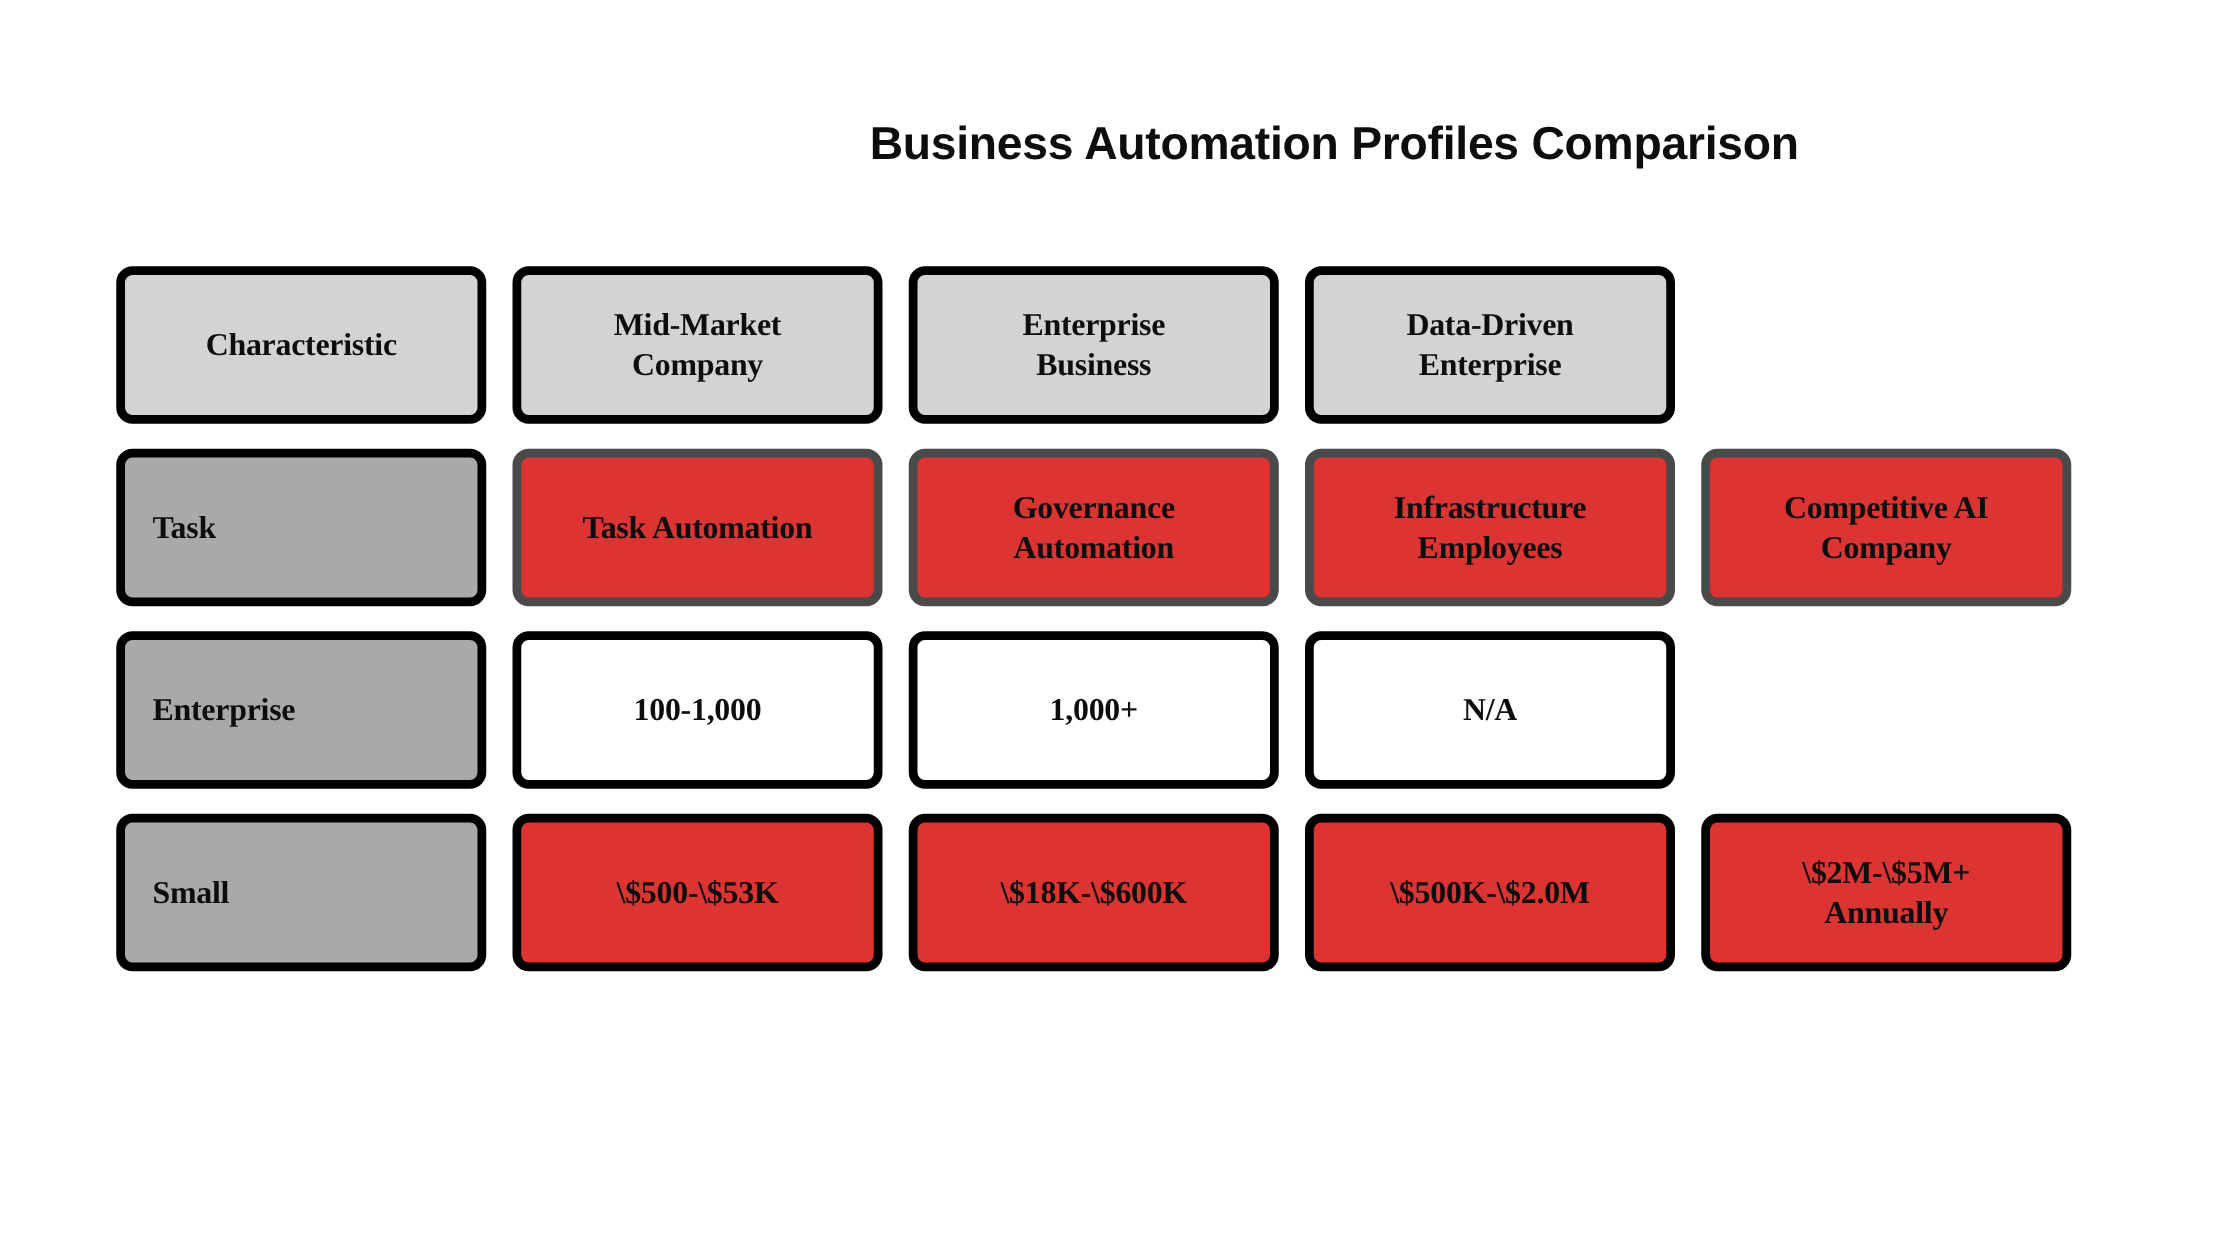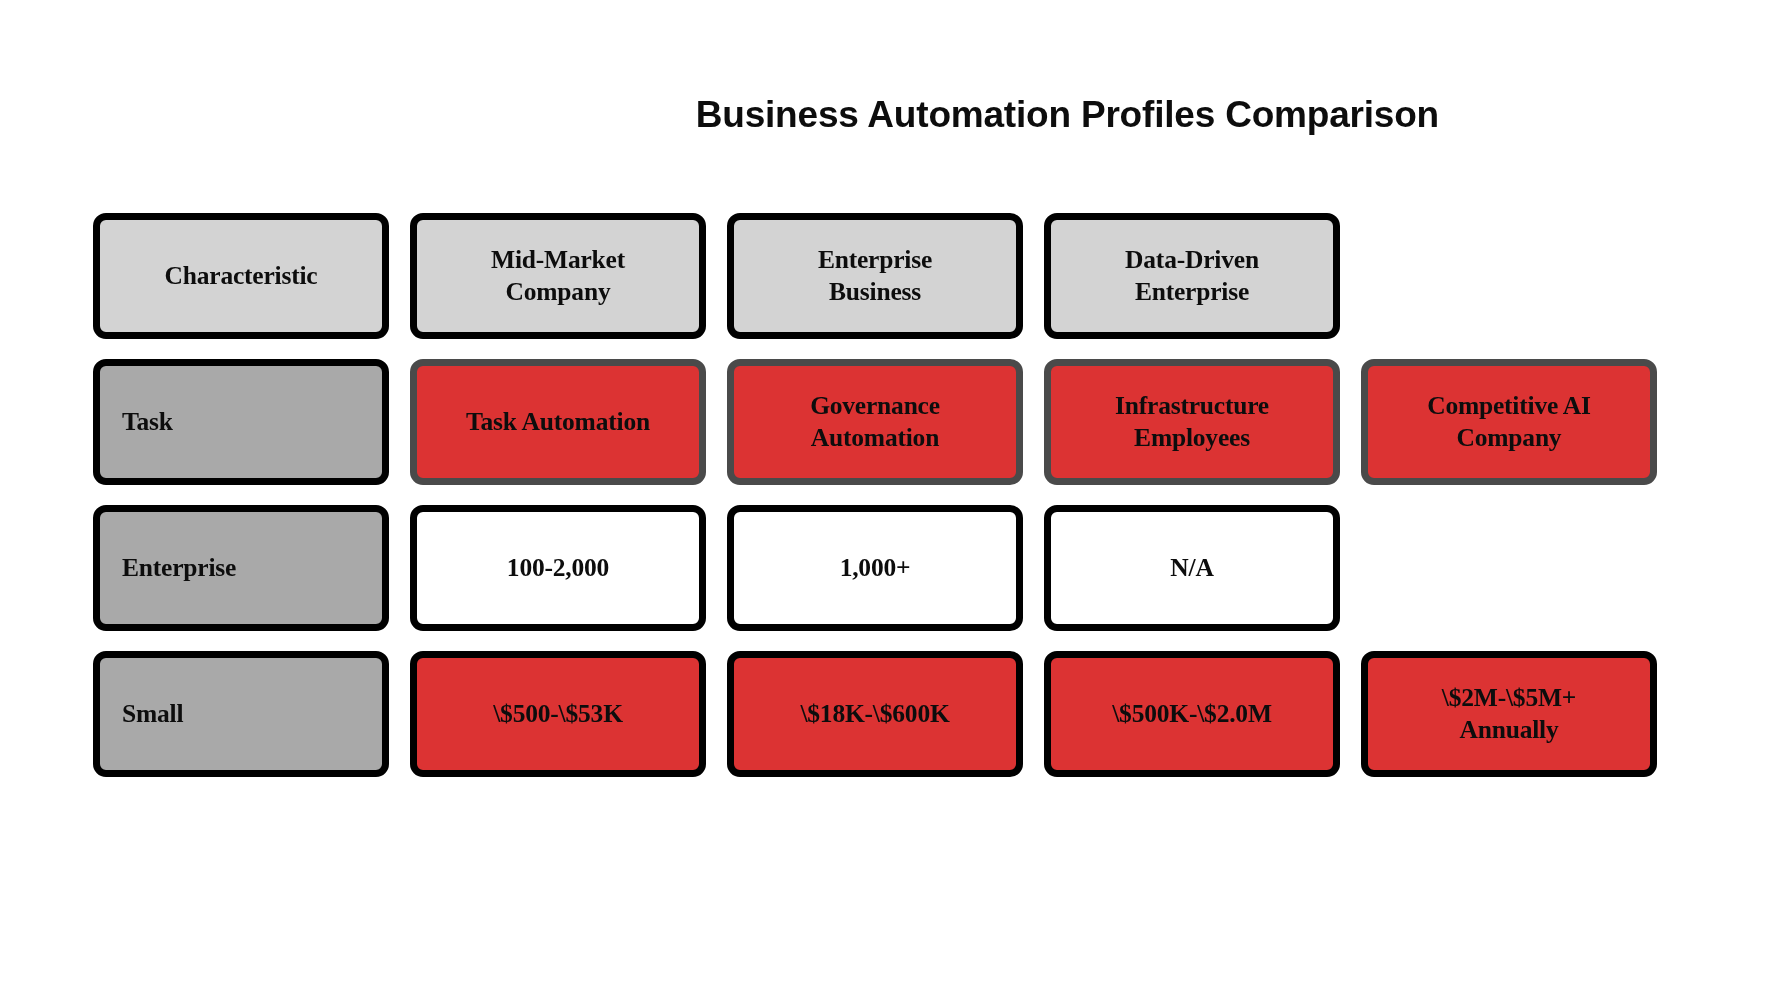--- a/index.html
+++ b/index.html
@@ -134,21 +134,21 @@
       <div class="cell red-soft">Governance
 Automation</div>
       <div class="cell red-soft">Infrastructure
 Employees</div>
       <div class="cell red-soft">Competitive AI
 Company</div>
     </div>
 
     <div class="table-row">
       <div class="cell rowlabel">Enterprise</div>
-      <div class="cell plain">100-2,000</div>
+      <div class="cell plain">100-1,000</div>
       <div class="cell plain">1,000+</div>
       <div class="cell plain">N/A</div>
     </div>
 
     <div class="table-row">
       <div class="cell rowlabel">Small</div>
       <div class="cell red-hard">\$500-\$53K</div>
       <div class="cell red-hard">\$18K-\$600K</div>
       <div class="cell red-hard">\$500K-\$2.0M</div>
       <div class="cell red-hard">\$2M-\$5M+

